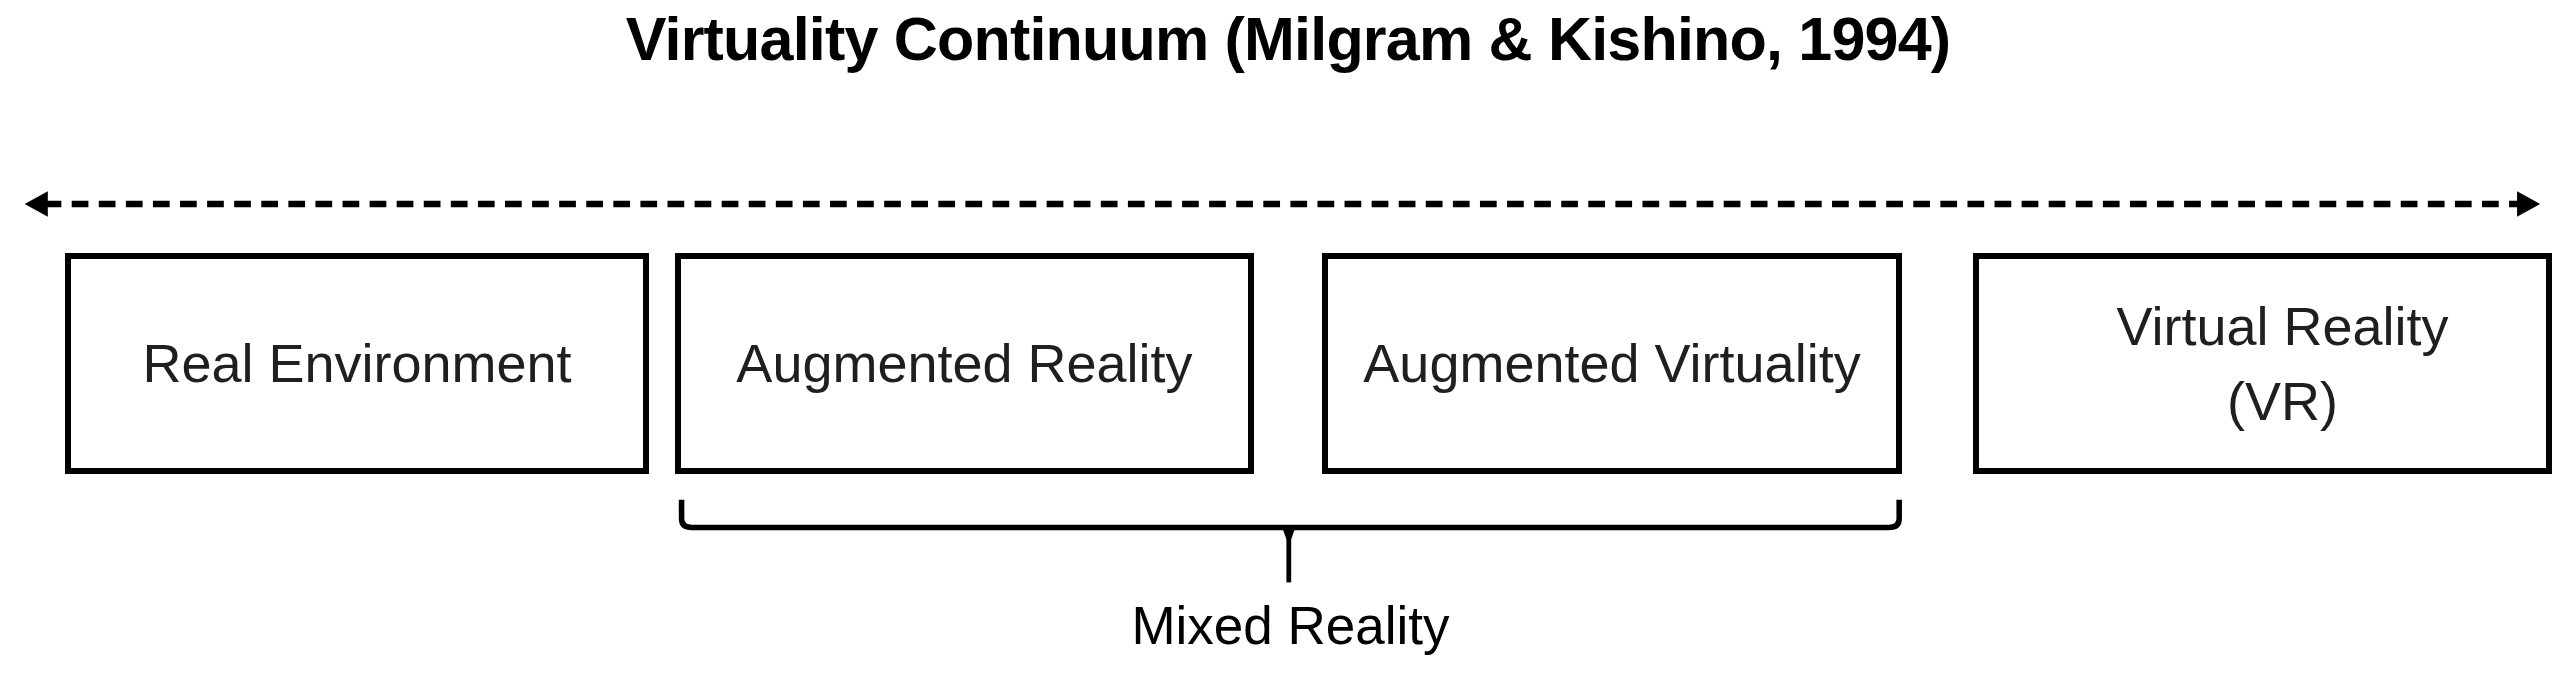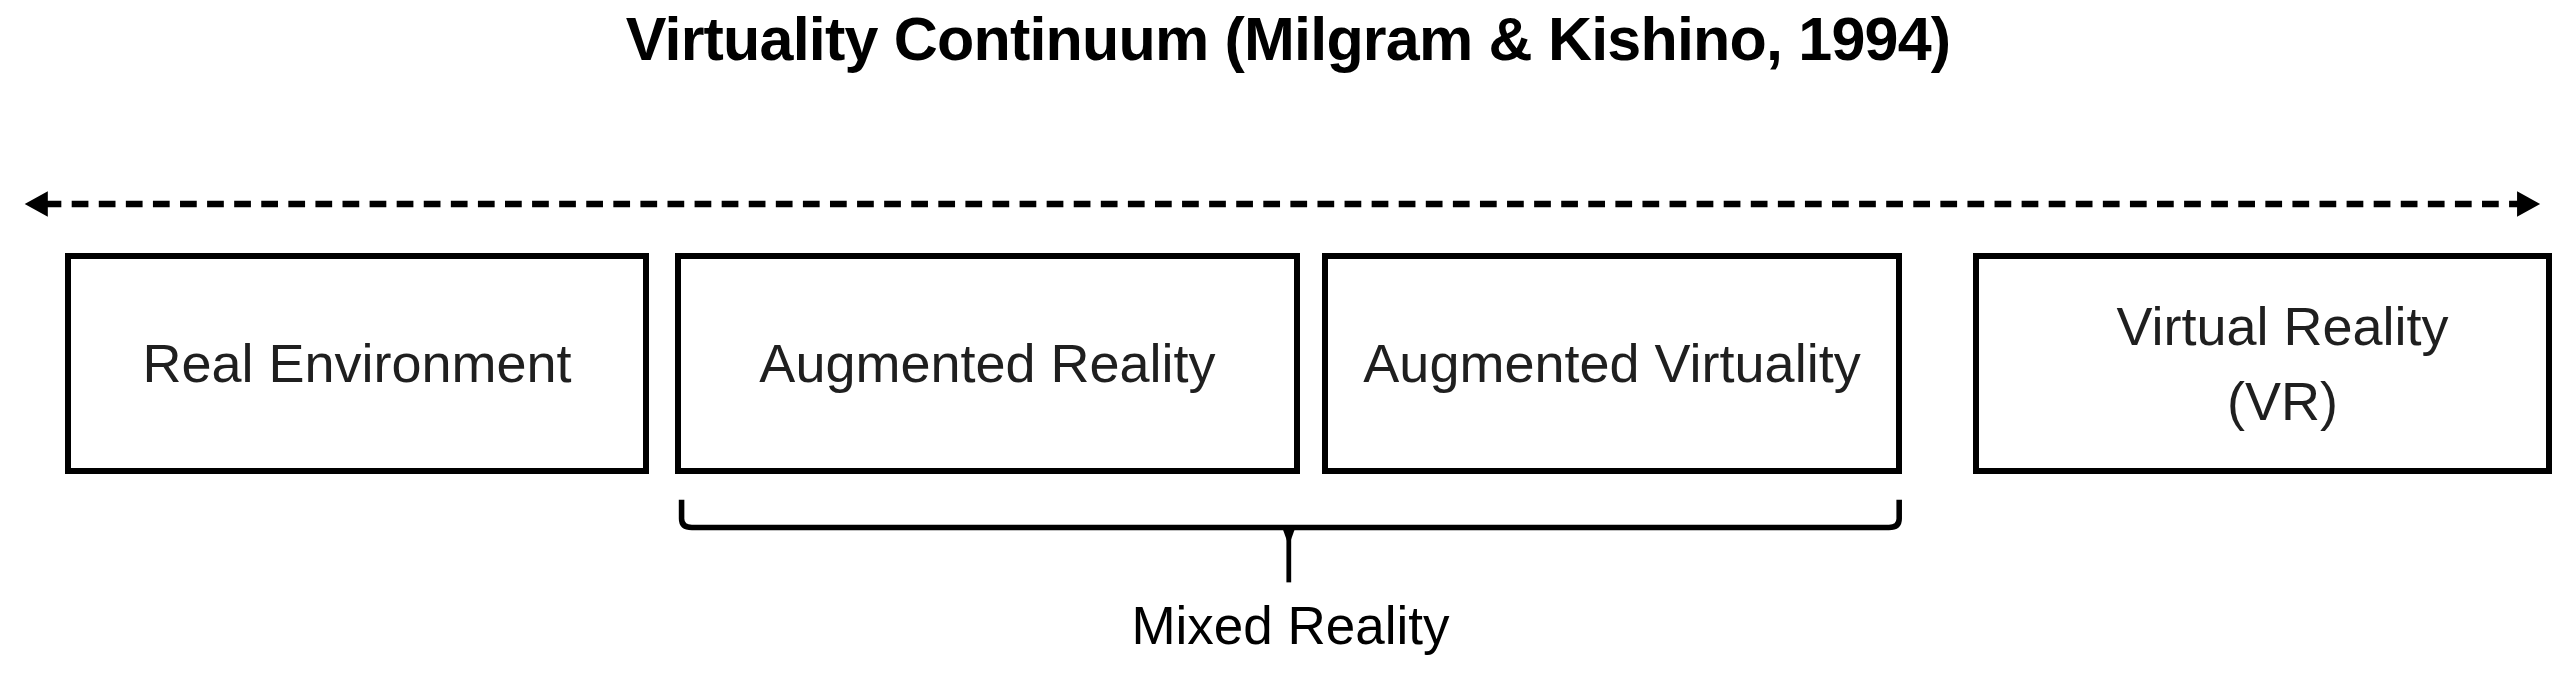--- a/index.html
+++ b/index.html
@@ -45,21 +45,21 @@
     flex-direction: column;
     align-items: center;
     justify-content: center;
     text-align: center;
     font-size: 54px;
     line-height: 75px;
     font-weight: 400;
     color: #1f1f1f;
   }
   .box-re { left: 23px;   width: 584px; margin-left: 42px; }
-  .box-ar { left: 675px;  width: 625px; }
+  .box-ar { left: 675px;  width: 579px; }
   .box-av { left: 1322px; width: 580px; gap: 16px; }
   .box-vr { left: 1973px; width: 579px; padding-left: 40px; }
   .brace {
     position: absolute;
     left: 0;
     top: 476px;
     width: 2576px;
     height: 127px;
   }
   .brace-label {

